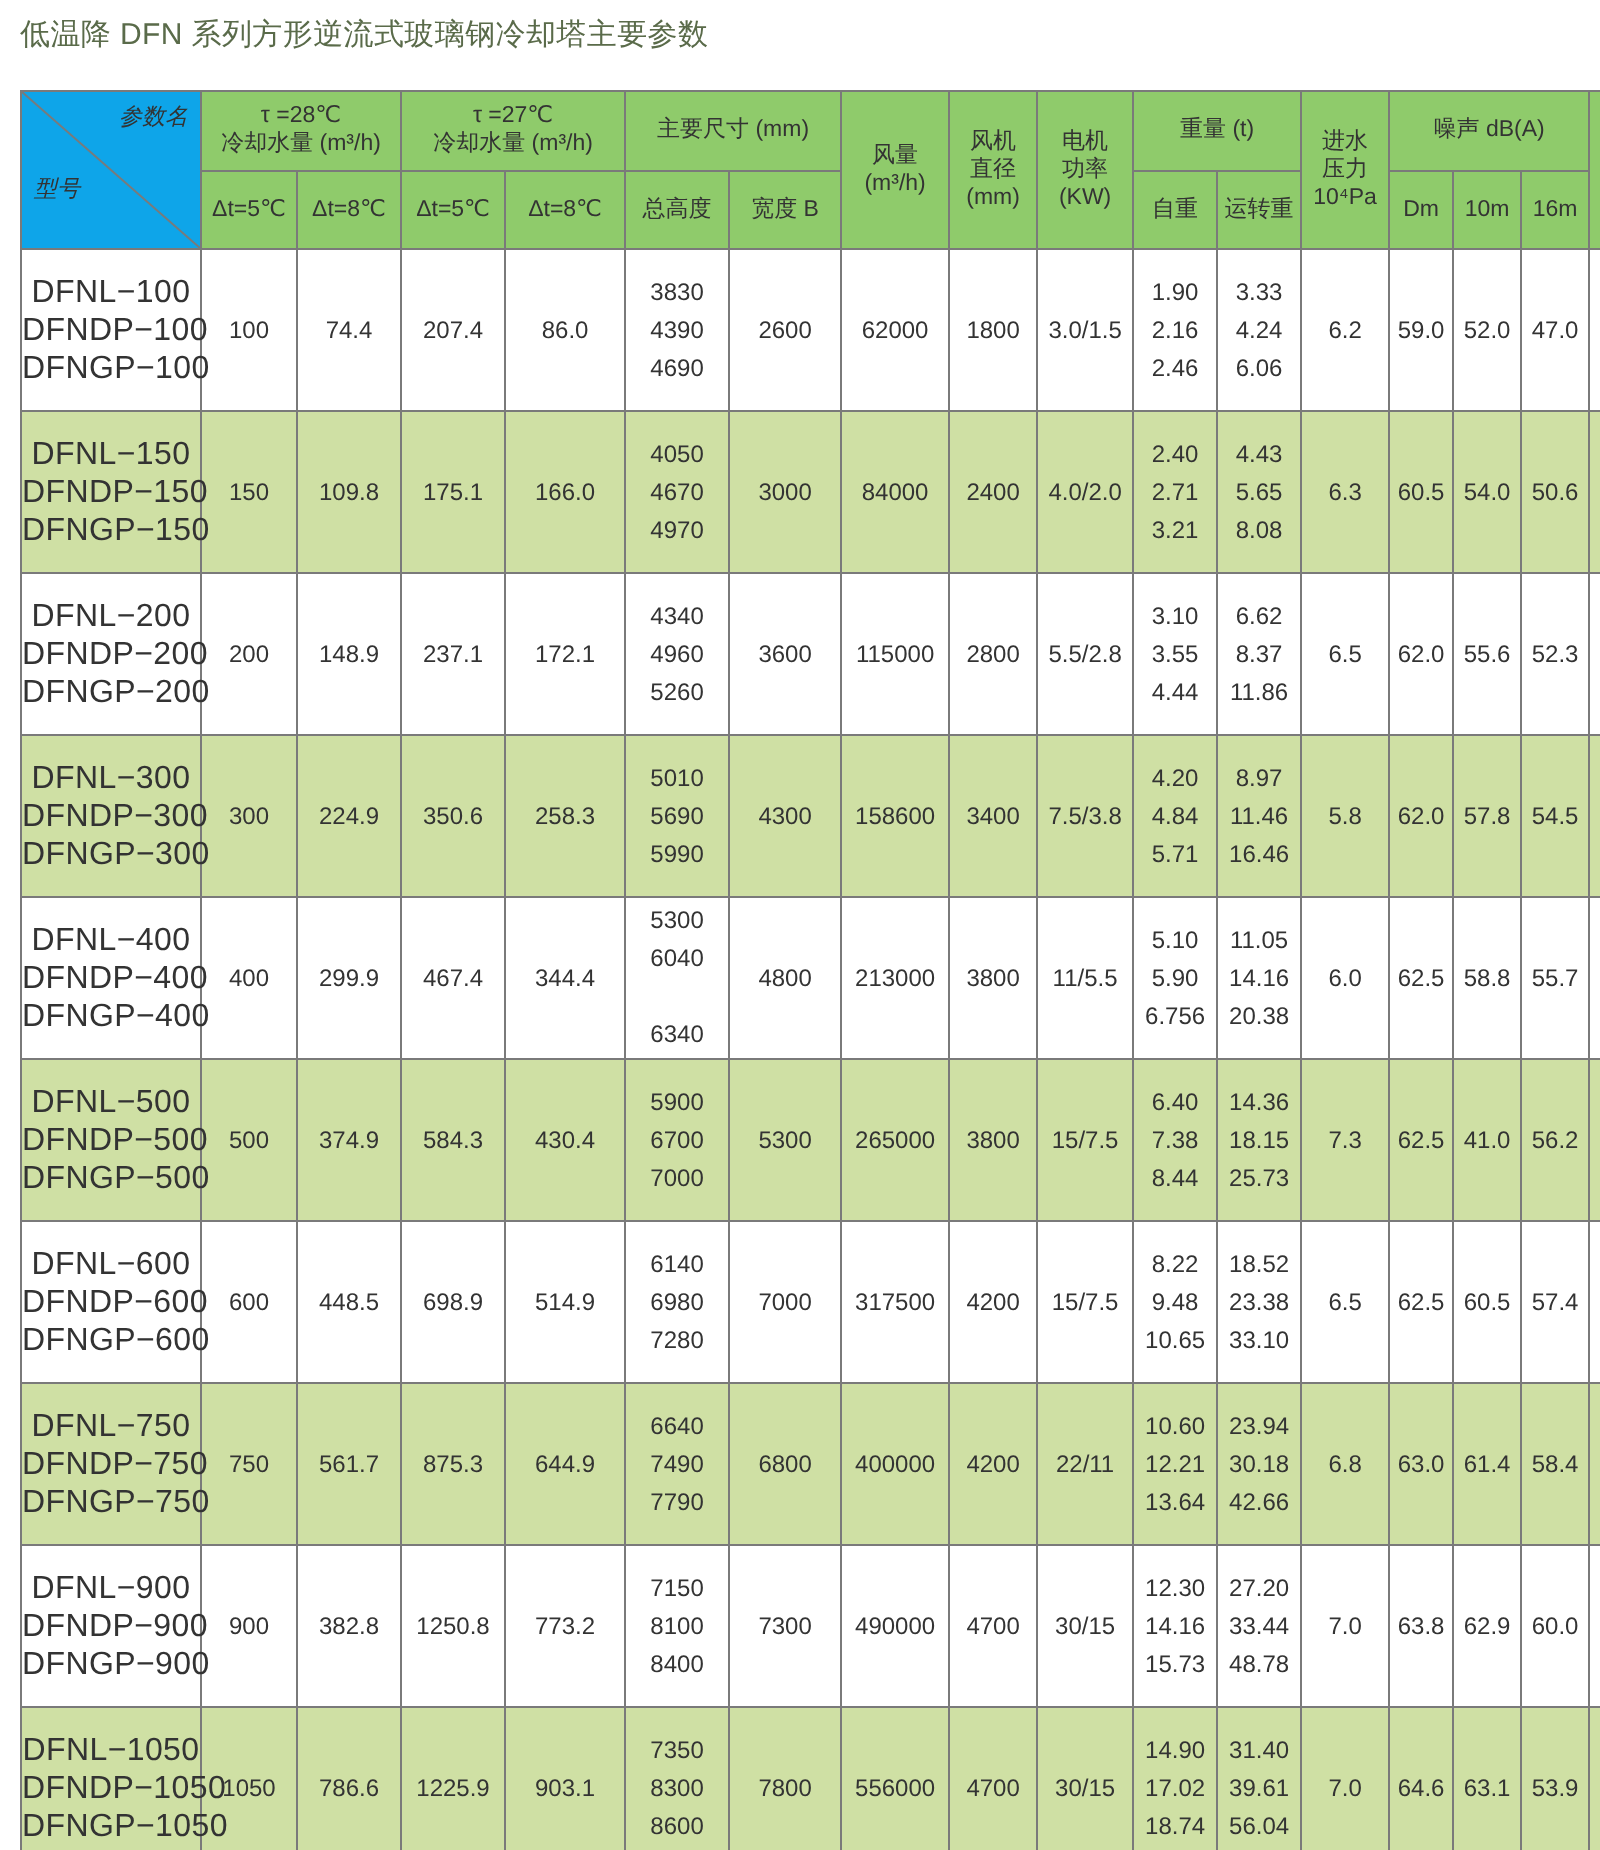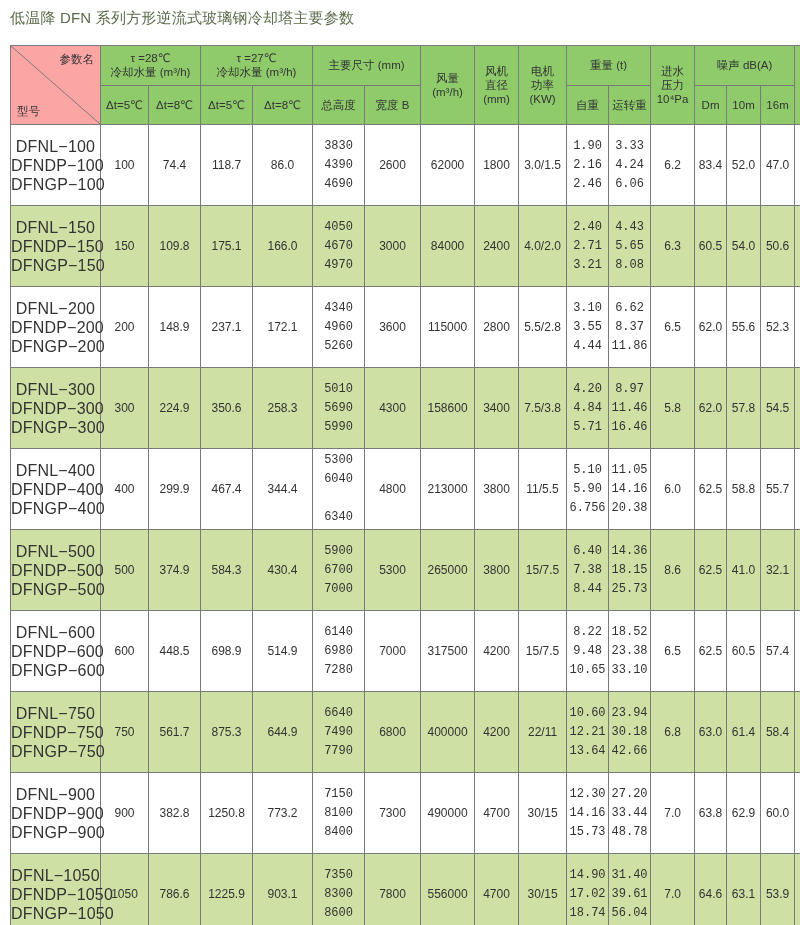--- a/index.html
+++ b/index.html
@@ -61,41 +61,42 @@
     line-height: 14px;
     padding: 2px 1px;
     color: #2f2f2f;
   }
   thead td.hdr-tall { height: 38px; }
   thead td.hdr-low  { height: 38px; }
 
   
   td.corner {
     position: relative;
-    background: #fca5a5;
+    background: #0ea5e9;
     padding: 0;
     height: 78px;
+    font-style: italic;
   }
   td.corner .diag {
     position: absolute;
     left: 0; top: 0;
     width: 100%; height: 100%;
     pointer-events: none;
   }
   td.corner .lbl-top {
     position: absolute;
     right: 6px;
     top: 6px;
     font-size: 11.5px;
     line-height: 14px;
   }
   td.corner .lbl-bot {
     position: absolute;
     left: 6px;
-    bottom: 6px;
+    bottom: 22px;
     font-size: 11.5px;
     line-height: 14px;
   }
 
   
   tbody td {
     height: 80px;
     font-size: 12px;
     line-height: 16px;
     background: #ffffff;
@@ -106,21 +107,20 @@
   td.model {
     text-align: center;
     white-space: pre-line;
     line-height: 19px;
     font-size: 16px;
     letter-spacing: 0.2px;
   }
   td.multi {
     white-space: pre-line;
     line-height: 19px;
-    font-family: Liberation Mono, monospace;
   }
 
   
   col.c0  { width: 90px; }
   col.c1  { width: 48px; }
   col.c2  { width: 52px; }
   col.c3  { width: 52px; }
   col.c4  { width: 60px; }
   col.c5  { width: 52px; }
   col.c6  { width: 56px; }
@@ -233,37 +233,37 @@
         </tr>
       </thead>
 
       <tbody id="tbody">
           <tr>
             <td class="model">DFNL−100
 DFNDP−100
 DFNGP−100</td>
             <td>100</td>
             <td>74.4</td>
-            <td>118.7</td>
+            <td>207.4</td>
             <td>86.0</td>
             <td class="multi">3830
 4390
 4690</td>
             <td>2600</td>
             <td>62000</td>
             <td>1800</td>
             <td>3.0/1.5</td>
             <td class="multi">1.90
 2.16
 2.46</td>
             <td class="multi">3.33
 4.24
 6.06</td>
             <td>6.2</td>
-            <td>83.4</td>
+            <td>59.0</td>
             <td>52.0</td>
             <td>47.0</td>
             <td>3.02</td>
           </tr>
           <tr class="shade">
             <td class="model">DFNL−150
 DFNDP−150
 DFNGP−150</td>
             <td>150</td>
             <td>109.8</td>
@@ -384,24 +384,24 @@
             <td>5300</td>
             <td>265000</td>
             <td>3800</td>
             <td>15/7.5</td>
             <td class="multi">6.40
 7.38
 8.44</td>
             <td class="multi">14.36
 18.15
 25.73</td>
-            <td>8.6</td>
+            <td>7.3</td>
             <td>62.5</td>
             <td>41.0</td>
-            <td>32.1</td>
+            <td>56.2</td>
             <td>6.08</td>
           </tr>
           <tr>
             <td class="model">DFNL−600
 DFNDP−600
 DFNGP−600</td>
             <td>600</td>
             <td>448.5</td>
             <td>698.9</td>
             <td>514.9</td>

